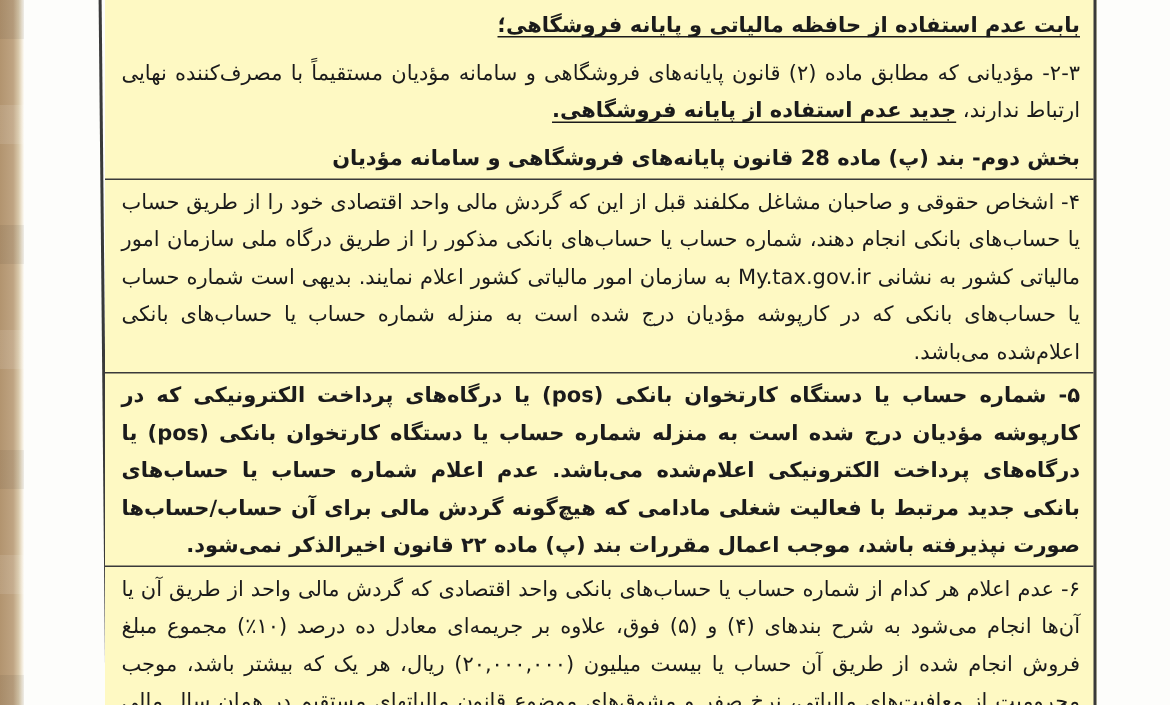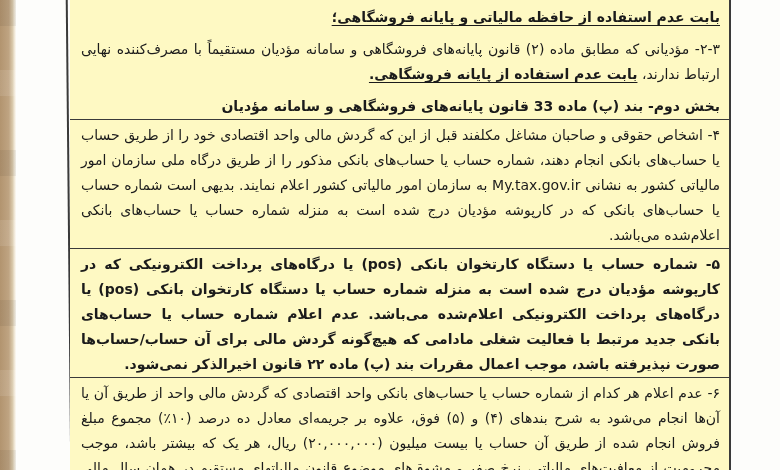--- a/index.html
+++ b/index.html
@@ -51,22 +51,22 @@
 </head>
 <body>
 
 <div class="scan-strip"></div>
 <div class="left-rule"></div>
 
 <div class="doc" dir="rtl">
 
   <div class="row r1">
     <p class="title-line">بابت عدم استفاده از حافظه مالیاتی و پایانه فروشگاهی؛</p>
-    <p class="justify para-23"><span>۲-۳- مؤدیانی که مطابق ماده (۲) قانون پایانه‌های فروشگاهی و سامانه مؤدیان مستقیماً با مصرف‌کننده نهایی ارتباط ندارند، </span><span class="bold underline">بابت عدم استفاده از پایانه فروشگاهی.</span></p>
-    <p class="section-line">بخش دوم- بند (پ) ماده 33 قانون پایانه‌های فروشگاهی و سامانه مؤدیان</p>
+    <p class="justify para-23"><span>۲-۳- مؤدیانی که مطابق ماده (۲) قانون پایانه‌های فروشگاهی و سامانه مؤدیان مستقیماً با مصرف‌کننده نهایی ارتباط ندارند، </span><span class="bold underline">جدید عدم استفاده از پایانه فروشگاهی.</span></p>
+    <p class="section-line">بخش دوم- بند (پ) ماده 28 قانون پایانه‌های فروشگاهی و سامانه مؤدیان</p>
   </div>
 
   <div class="row r2">
     <p class="justify">۴- اشخاص حقوقی و صاحبان مشاغل مکلفند قبل از این که گردش مالی واحد اقتصادی خود را از طریق حساب یا حساب‌های بانکی انجام دهند، شماره حساب یا حساب‌های بانکی مذکور را از طریق درگاه ملی سازمان امور مالیاتی کشور به نشانی My.tax.gov.ir به سازمان امور مالیاتی کشور اعلام نمایند. بدیهی است شماره حساب یا حساب‌های بانکی که در کارپوشه مؤدیان درج شده است به منزله شماره حساب یا حساب‌های بانکی اعلام‌شده می‌باشد.</p>
   </div>
 
   <div class="row r3">
     <p class="justify">۵- شماره حساب یا دستگاه کارتخوان بانکی (pos) یا درگاه‌های پرداخت الکترونیکی که در کارپوشه مؤدیان درج شده است به منزله شماره حساب یا دستگاه کارتخوان بانکی (pos) یا درگاه‌های پرداخت الکترونیکی اعلام‌شده می‌باشد. عدم اعلام شماره حساب یا حساب‌های بانکی جدید مرتبط با فعالیت شغلی مادامی که هیچ‌گونه گردش مالی برای آن حساب/حساب‌ها صورت نپذیرفته باشد، موجب اعمال مقررات بند (پ) ماده ۲۲ قانون اخیرالذکر نمی‌شود.</p>
   </div>
 

